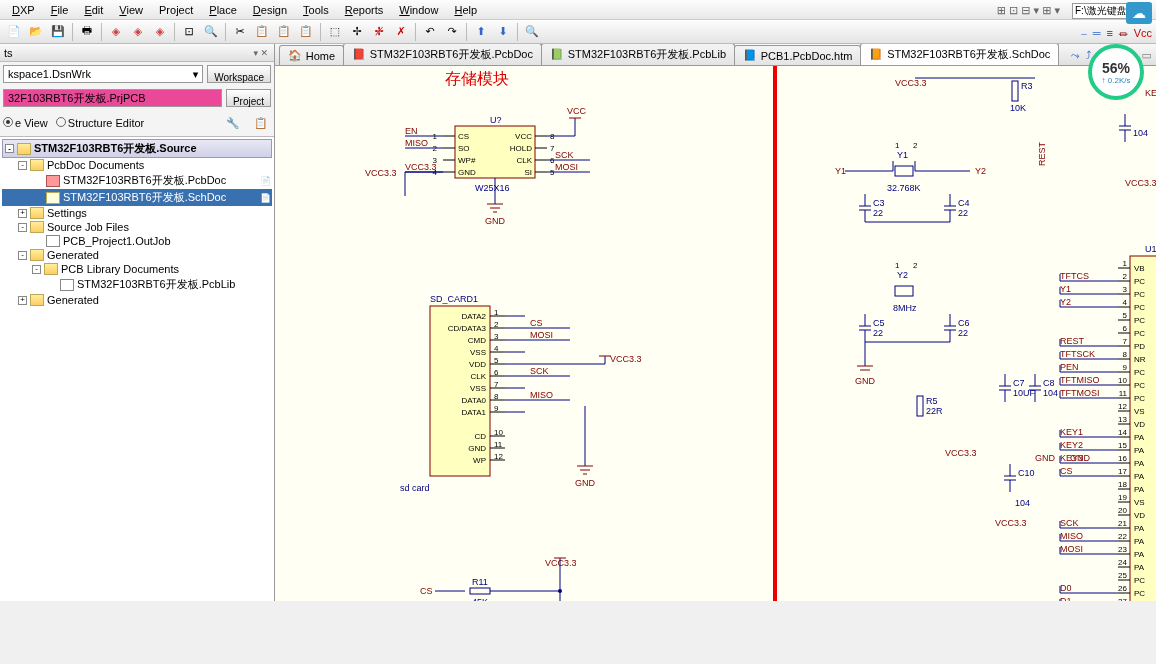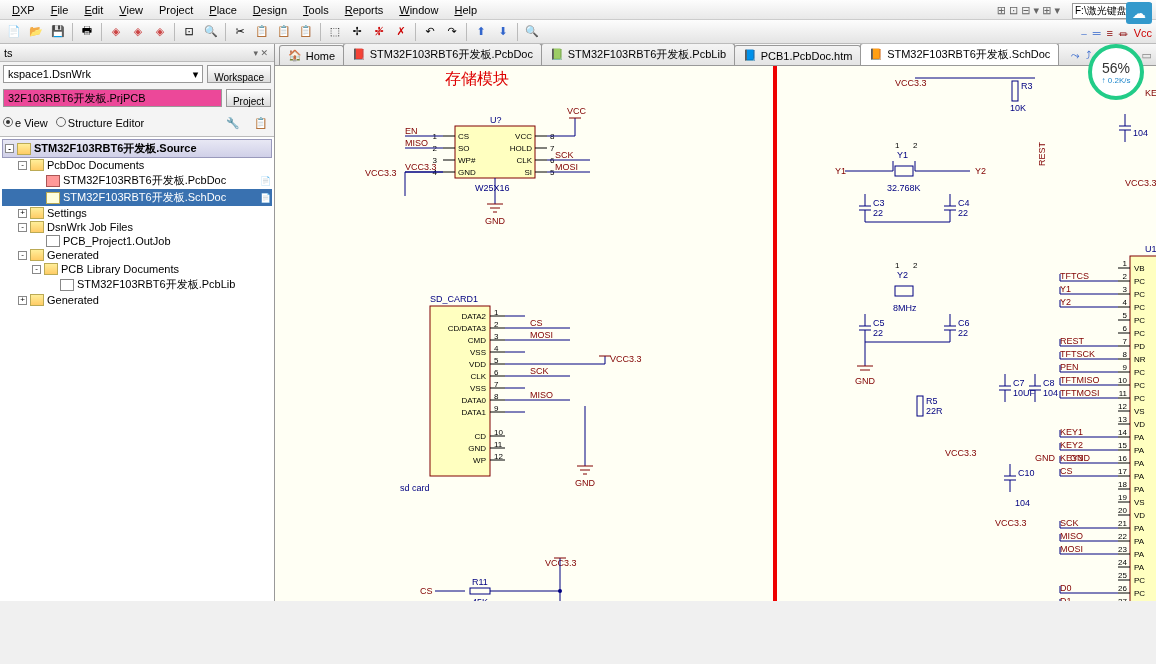--- a/index.html
+++ b/index.html
@@ -46,21 +46,21 @@
 .comptext{font-family:Arial;font-size:9px;fill:#000080}
 .redtitle{font-family:Arial;font-size:16px;fill:#d00}
 .wire{stroke:#000080;stroke-width:1;fill:none}
 .comp{fill:#ffffc0;stroke:#800000;stroke-width:1}
 .pin{stroke:#000;stroke-width:1}
 .gnd{stroke:#800000;stroke-width:1;fill:none}
 .vcc{stroke:#800000;stroke-width:1;fill:none}
 .junction{fill:#000080}
 .speedometer{position:absolute;right:8px;top:44px;width:60px;height:60px;z-index:100}
 .speedometer .circ{width:56px;height:56px;border:4px solid #2c8;border-radius:50%;display:flex;flex-direction:column;align-items:center;justify-content:center;background:#fff}
-.speedometer .pct{font-size:14px;font-weight:normal;color:#333}
+.speedometer .pct{font-size:14px;font-weight:bold;color:#333}
 .speedometer .rate{font-size:8px;color:#28c}
 .bluebox{position:absolute;right:0;top:0;width:26px;height:22px;background:#39c;border-radius:3px;display:flex;align-items:center;justify-content:center;color:#fff;font-size:14px}
 </style>
 </head>
 <body>
 
 <div class="menubar">
   <span><u>D</u>XP</span>
   <span><u>F</u>ile</span>
   <span><u>E</u>dit</span>
@@ -182,21 +182,21 @@
           <span class="stateicon">📄</span>
         </div>
         <div class="tnode ind1">
           <span class="exp">+</span>
           <span class="ficon fi-folder"></span>
           <span>Settings</span>
         </div>
         <div class="tnode ind1">
           <span class="exp">-</span>
           <span class="ficon fi-folder"></span>
-          <span>DsnWrk Job Files</span>
+          <span>Source Job Files</span>
         </div>
         <div class="tnode ind2">
           <span style="width:11px"></span>
           <span class="ficon fi-doc"></span>
           <span>PCB_Project1.OutJob</span>
         </div>
         <div class="tnode ind1">
           <span class="exp">-</span>
           <span class="ficon fi-folder"></span>
           <span>Generated</span>

